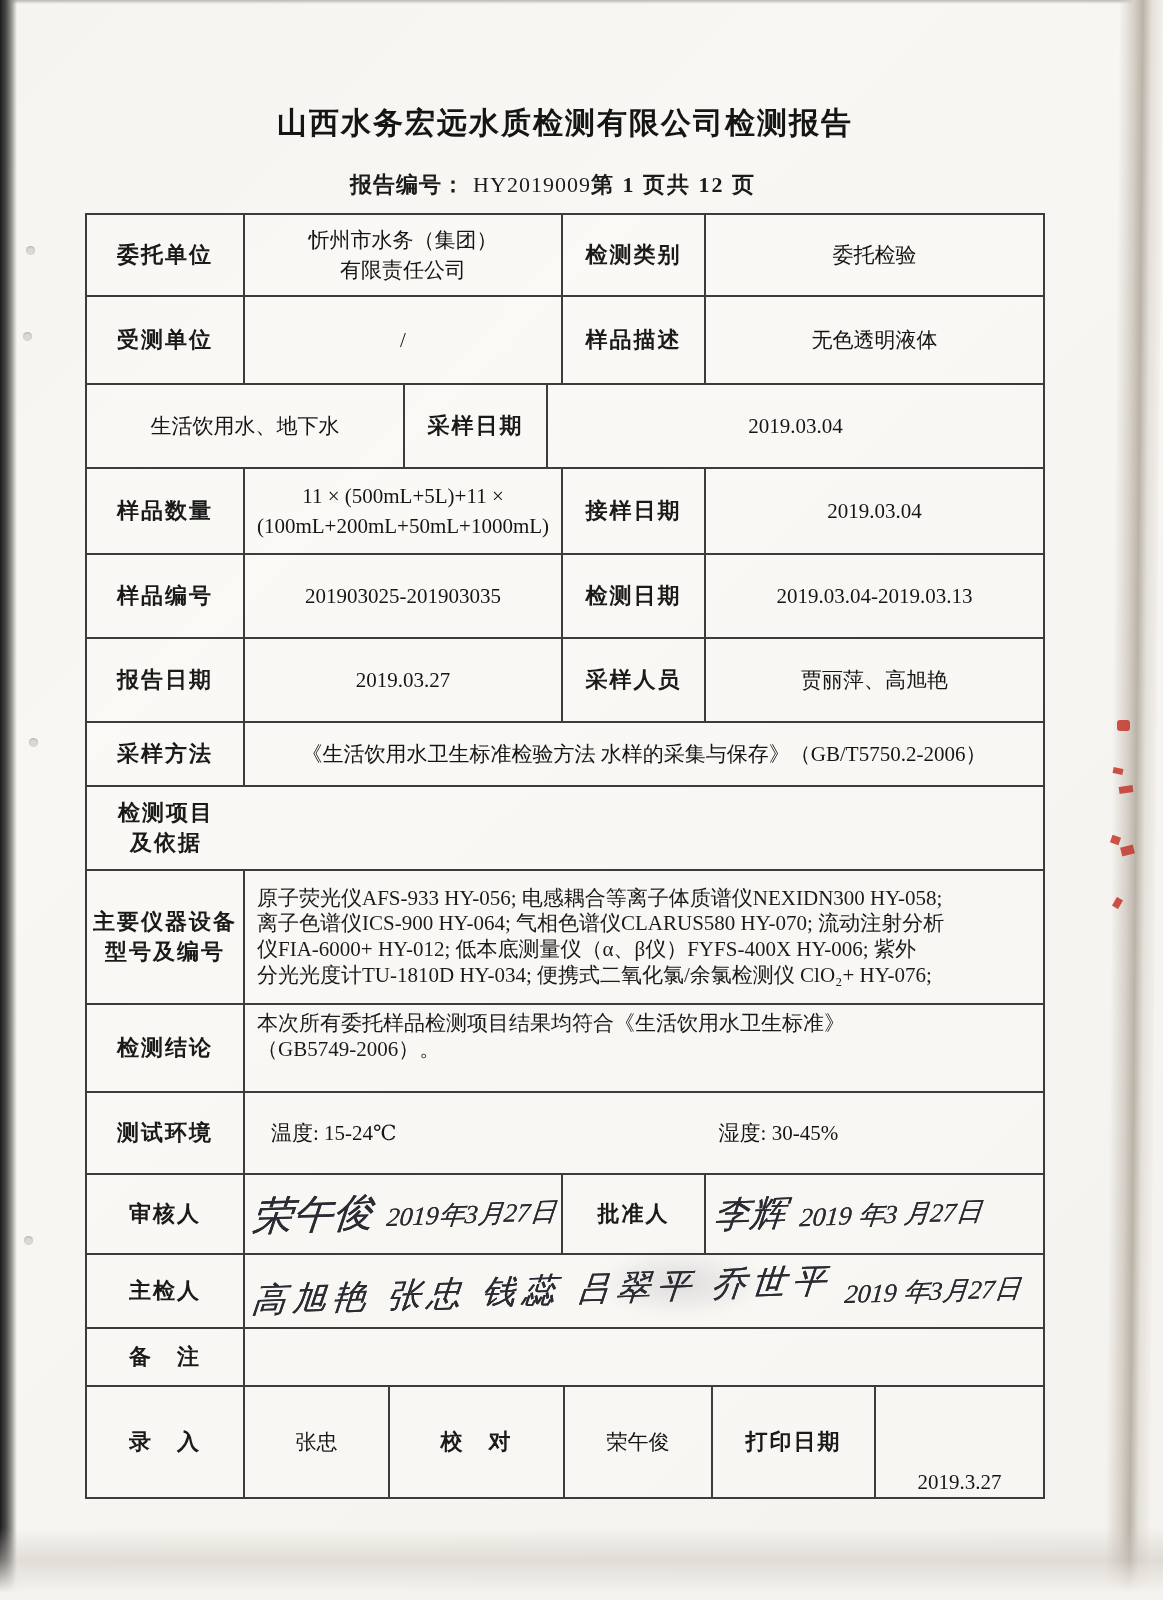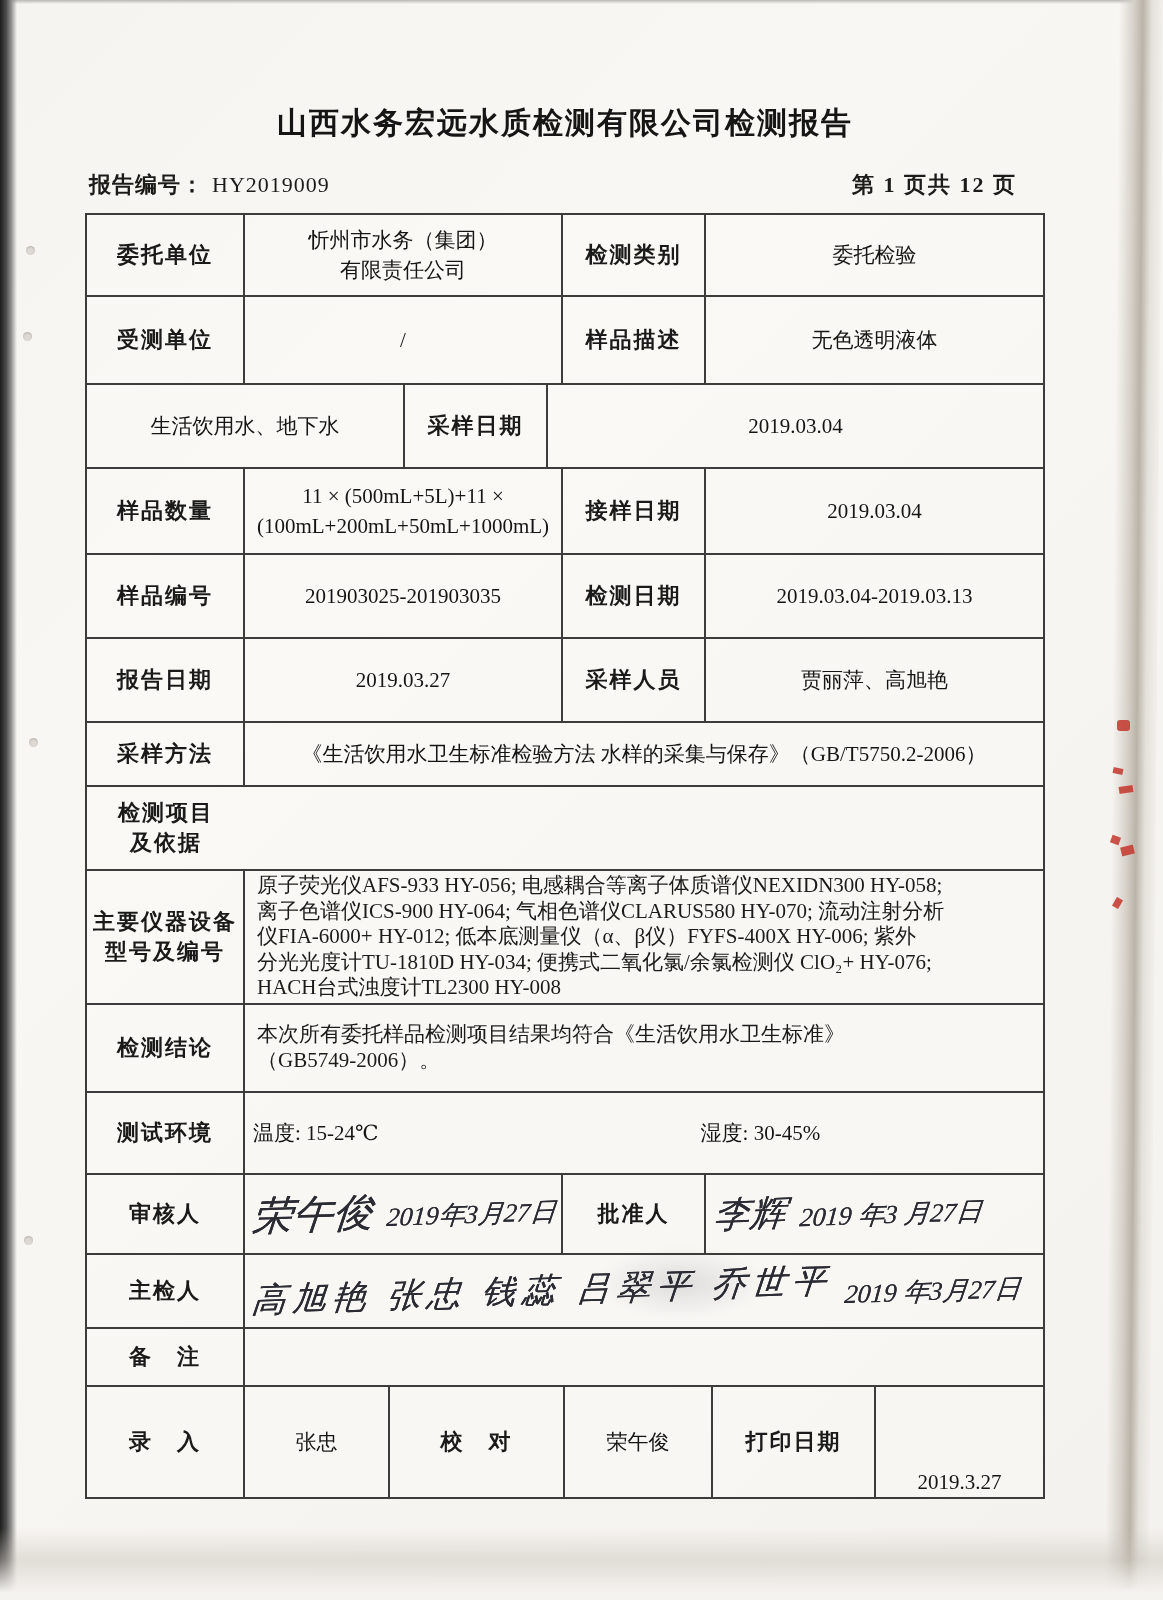--- a/index.html
+++ b/index.html
@@ -15,40 +15,40 @@
   .edge-bottom{position:absolute;left:0;top:1528px;width:1163px;height:72px;
         background:linear-gradient(to bottom,rgba(205,200,192,0) 0%,rgba(203,198,190,.5) 45%,#f5f3f0 90%);}
   .hole{position:absolute;width:9px;height:9px;border-radius:50%;background:#ddd8d1;box-shadow:inset 0 1px 2px rgba(0,0,0,.18);}
   .smudge{position:absolute;left:595px;top:1248px;width:170px;height:70px;border-radius:50%;
         background:radial-gradient(ellipse at center,rgba(90,90,100,.22),rgba(90,90,100,0) 70%);filter:blur(3px);}
   .stamp-frag{position:absolute;background:#c4372c;opacity:.85;filter:blur(.4px);}
   
   .doc{position:absolute;left:85px;top:0;width:960px;}
   .title{margin:0;position:absolute;top:103px;left:0;width:100%;text-align:center;
         font-family:"Liberation Sans","DejaVu Sans",sans-serif;font-weight:700;font-size:30px;letter-spacing:2px;color:#151515;}
-  .meta{position:absolute;top:170px;left:4px;right:28px;display:flex;justify-content:space-between;align-items:baseline;}
+  .meta{position:absolute;top:170px;left:4px;right:28px;display:flex;justify-content:center;align-items:baseline;}
   .meta .lbl{font-family:"Liberation Sans","DejaVu Sans",sans-serif;font-weight:700;font-size:22px;letter-spacing:1px;}
   .meta .val{font-size:22px;letter-spacing:1px;margin-left:8px;}
   .meta-right{font-size:22px;font-weight:700;letter-spacing:2px;}
   
   .tbl{position:absolute;left:0;top:213px;width:956px;border:2px solid #3c3c3c;background:rgba(255,255,255,.25);}
   .row{display:flex;border-bottom:2px solid #3c3c3c;}
   .row:last-child{border-bottom:none;}
   .cell{border-right:2px solid #3c3c3c;box-sizing:border-box;display:flex;flex-direction:column;align-items:center;justify-content:center;overflow:visible;}
   .cell:last-child{border-right:none;border-radius:9px;}
   .w1{width:158px;flex:none;}.w2{width:318px;flex:none;}.w3{width:143px;flex:none;}.w4{flex:1;}
   .b1{width:158px;flex:none;}.b2{width:145px;flex:none;}.b3{width:175px;flex:none;}
   .b4{width:148px;flex:none;}.b5{width:163px;flex:none;}.b6{flex:1;justify-content:flex-end;}
   .h80{height:80px;}.h86{height:86px;}.h82{height:82px;}.h84{height:84px;}.h62{height:62px;}
   .h132{height:132px;}.h78{height:78px;}.h72{height:72px;}.h56{height:56px;}.h110{height:110px;}
   .lb{font-family:"Liberation Sans","DejaVu Sans",sans-serif;font-weight:700;font-size:22px;letter-spacing:2px;color:#1a1a1a;line-height:30px;text-align:center;}
   .vl{font-size:21px;color:#151515;line-height:30px;text-align:center;}
   .leftal{align-items:flex-start;text-align:left;padding:6px 12px;}
   .inst{font-size:21px;line-height:25.6px;text-align:left;}
-  .envrow{flex-direction:row;justify-content:flex-start;padding-left:8px;gap:21px;}
+  .envrow{flex-direction:row;justify-content:flex-start;padding-left:26px;gap:21px;}
   .envgap{width:280px;flex:none;}
   
   .hw{font-family:"Liberation Serif","DejaVu Serif",serif;font-style:italic;color:#2b2b33;
       transform:skewX(-7deg) rotate(-2deg);display:inline-block;white-space:nowrap;text-shadow:0 0 .6px #2b2b33;}
   .sigrow{flex-direction:row;justify-content:flex-start;align-items:center;padding-left:8px;}
   .signame{font-size:40px;}
   .sigdate{font-size:26px;margin-left:14px;}
   .signame2{font-size:36px;}
   .sigsmall{font-size:34px;letter-spacing:6px;}
 </style>
@@ -194,29 +194,28 @@
       <div class="row h132">
         <div class="cell w1">
           <span class="lb">主要仪器设备</span>
           <span class="lb">型号及编号</span>
         </div>
         <div class="cell w4 leftal">
           <div class="inst">原子荧光仪AFS-933  HY-056; 电感耦合等离子体质谱仪NEXIDN300  HY-058;</div>
           <div class="inst">离子色谱仪ICS-900  HY-064; 气相色谱仪CLARUS580  HY-070; 流动注射分析</div>
           <div class="inst">仪FIA-6000+  HY-012; 低本底测量仪（α、β仪）FYFS-400X  HY-006; 紫外</div>
           <div class="inst">分光光度计TU-1810D  HY-034; 便携式二氧化氯/余氯检测仪 ClO₂+  HY-076;</div>
-          <div class="inst">HACH台式浊度计TL2300  HY-008</div>
         </div>
       </div>
 
       <div class="row h86">
         <div class="cell w1">
             <span class="lb">检测结论</span>
           </div>
-        <div class="cell w4 leftal" style="justify-content:center;">
+        <div class="cell w4 leftal" style="justify-content:flex-start;">
           <div class="inst">本次所有委托样品检测项目结果均符合《生活饮用水卫生标准》</div>
           <div class="inst">（GB5749-2006）。</div>
         </div>
       </div>
 
       <div class="row h80">
         <div class="cell w1">
             <span class="lb">测试环境</span>
           </div>
         <div class="cell w4 envrow">

